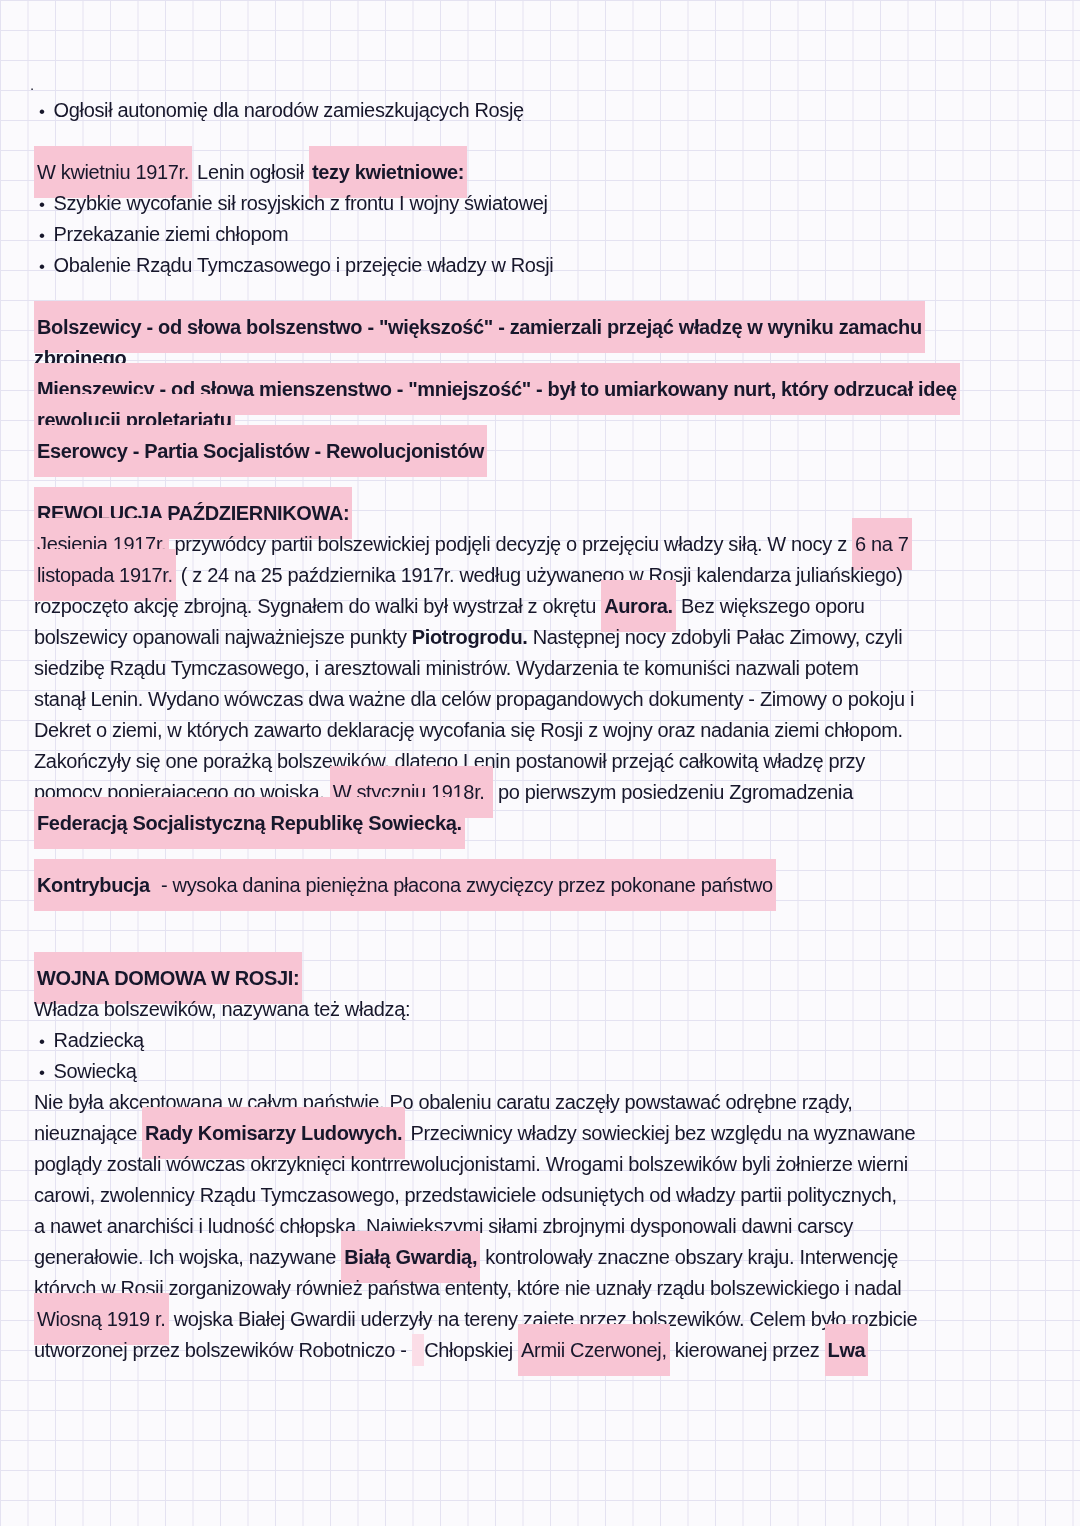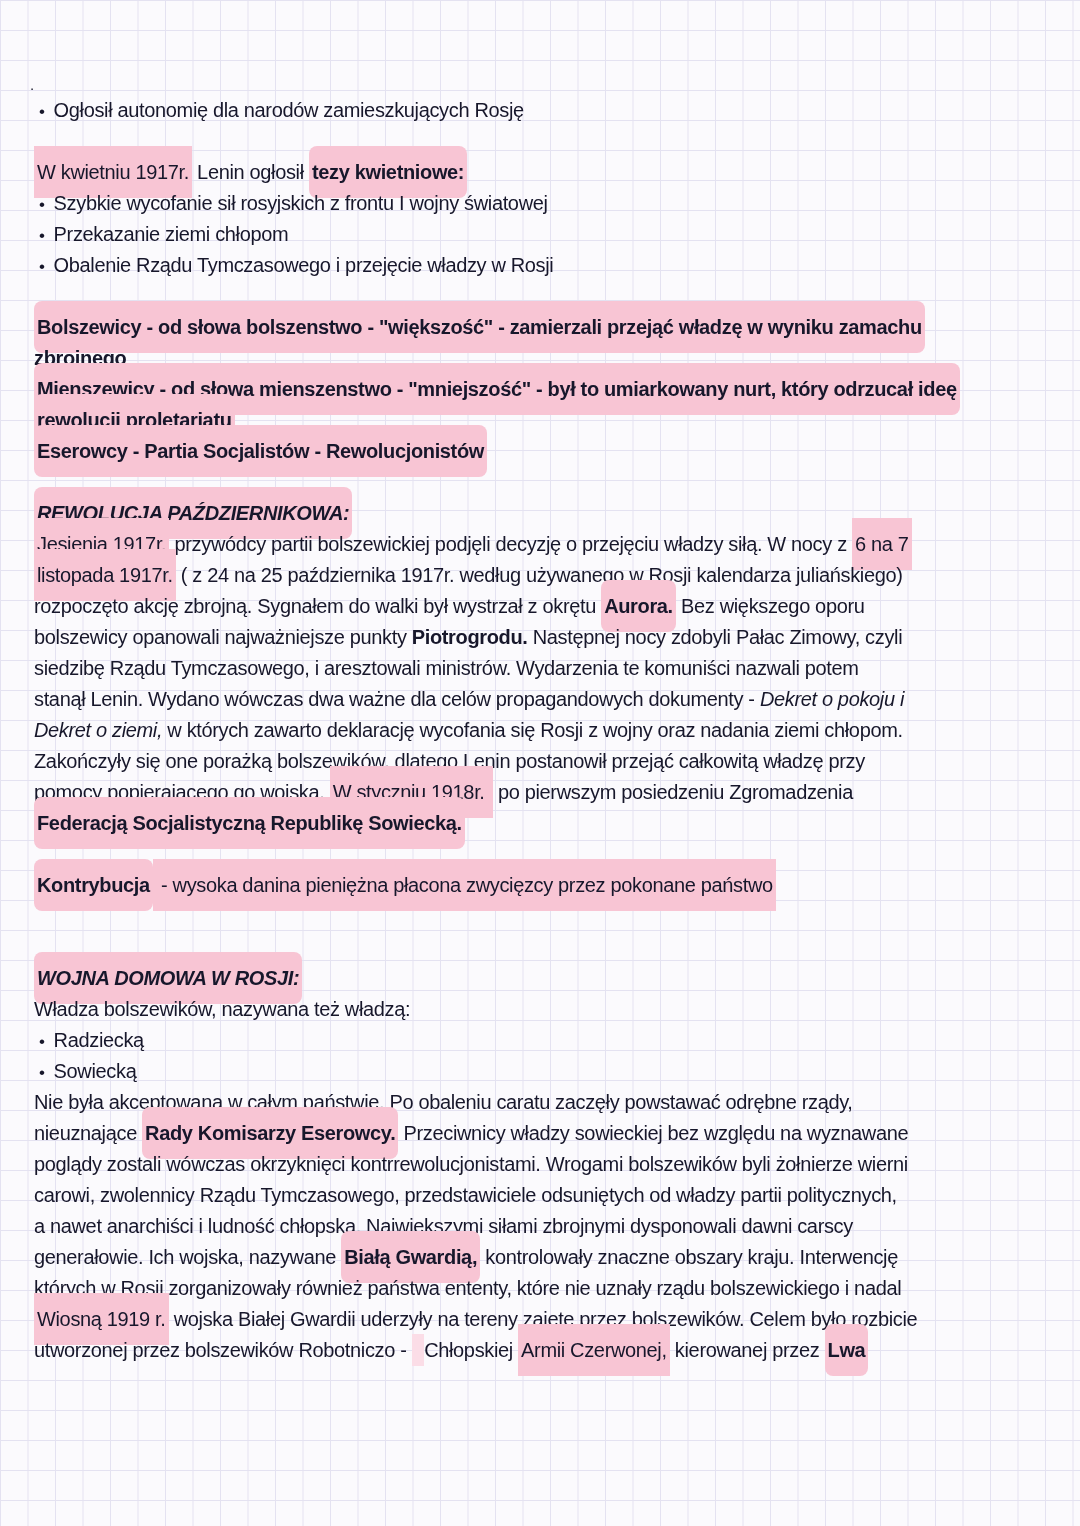--- a/index.html
+++ b/index.html
@@ -31,22 +31,22 @@
     height: 31px;
     line-height: 31px;
     font-size: 20px;
     letter-spacing: -0.35px;
     white-space: pre;
   }
   .dot {
     font-size: 17px;
     margin: 0 9px 0 5px;
   }
-  .b { font-weight: bold; border-radius: 8px; }
-  .i { font-style: italic; }
+  .b { font-weight: bold; }
+  .i { }
   .hl {
     background: #f8c5d4;
     padding: 15px 3px;
   }
   .hl-light {
     background: #fbdde7;
     padding: 5px 1px;
   }
   .stray {
     position: absolute;
@@ -74,35 +74,35 @@
     <div class="line"><span class="hl b ">Mienszewicy - od słowa mienszenstwo - "mniejszość" - był to umiarkowany nurt, który odrzucał ideę</span></div>
     <div class="line"><span class="hl b ">rewolucji proletariatu</span></div>
     <div class="line"><span class="hl b ">Eserowcy - Partia Socjalistów - Rewolucjonistów</span></div>
     <div class="line"></div>
     <div class="line"><span class="hl b i ">REWOLUCJA PAŹDZIERNIKOWA:</span></div>
     <div class="line"><span class="hl ">Jesienią 1917r.</span><span class=""> przywódcy partii bolszewickiej podjęli decyzję o przejęciu władzy siłą. W nocy z </span><span class="hl ">6 na 7</span></div>
     <div class="line"><span class="hl ">listopada 1917r.</span><span class=""> ( z 24 na 25 października 1917r. według używanego w Rosji kalendarza juliańskiego)</span></div>
     <div class="line"><span class="">rozpoczęto akcję zbrojną. Sygnałem do walki był wystrzał z okrętu </span><span class="hl b ">Aurora.</span><span class=""> Bez większego oporu</span></div>
     <div class="line"><span class="">bolszewicy opanowali najważniejsze punkty </span><span class="b ">Piotrogrodu.</span><span class=""> Następnej nocy zdobyli Pałac Zimowy, czyli</span></div>
     <div class="line"><span class="">siedzibę Rządu Tymczasowego, i aresztowali ministrów. Wydarzenia te komuniści nazwali potem</span></div>
-    <div class="line"><span class="">stanął Lenin. Wydano wówczas dwa ważne dla celów propagandowych dokumenty - </span><span class="i ">Dekret o pokoju i</span></div>
+    <div class="line"><span class="">stanął Lenin. Wydano wówczas dwa ważne dla celów propagandowych dokumenty - </span><span class="i ">Zimowy o pokoju i</span></div>
     <div class="line"><span class="i ">Dekret o ziemi,</span><span class=""> w których zawarto deklarację wycofania się Rosji z wojny oraz nadania ziemi chłopom.</span></div>
     <div class="line"><span class="">Zakończyły się one porażką bolszewików, dlatego Lenin postanowił przejąć całkowitą władzę przy</span></div>
     <div class="line"><span class="">pomocy popierającego go wojska. </span><span class="hl ">W styczniu 1918r. </span><span class=""> po pierwszym posiedzeniu Zgromadzenia</span></div>
     <div class="line"><span class="hl b ">Federacją Socjalistyczną Republikę Sowiecką.</span></div>
     <div class="line"></div>
     <div class="line"><span class="hl b ">Kontrybucja</span><span class="hl "> - wysoka danina pieniężna płacona zwycięzcy przez pokonane państwo</span></div>
     <div class="line"></div>
     <div class="line"></div>
     <div class="line"><span class="hl b i ">WOJNA DOMOWA W ROSJI:</span></div>
     <div class="line"><span class="">Władza bolszewików, nazywana też władzą:</span></div>
     <div class="line"><span class="dot">•</span><span class="">Radziecką</span></div>
     <div class="line"><span class="dot">•</span><span class="">Sowiecką</span></div>
     <div class="line"><span class="">Nie była akceptowana w całym państwie. Po obaleniu caratu zaczęły powstawać odrębne rządy,</span></div>
-    <div class="line"><span class="">nieuznające </span><span class="hl b ">Rady Komisarzy Eserowcy.</span><span class=""> Przeciwnicy władzy sowieckiej bez względu na wyznawane</span></div>
+    <div class="line"><span class="">nieuznające </span><span class="hl b ">Rady Komisarzy Ludowych.</span><span class=""> Przeciwnicy władzy sowieckiej bez względu na wyznawane</span></div>
     <div class="line"><span class="">poglądy zostali wówczas okrzyknięci kontrrewolucjonistami. Wrogami bolszewików byli żołnierze wierni</span></div>
     <div class="line"><span class="">carowi, zwolennicy Rządu Tymczasowego, przedstawiciele odsuniętych od władzy partii politycznych,</span></div>
     <div class="line"><span class="">a nawet anarchiści i ludność chłopska. Największymi siłami zbrojnymi dysponowali dawni carscy</span></div>
     <div class="line"><span class="">generałowie. Ich wojska, nazywane </span><span class="hl b ">Białą Gwardią,</span><span class=""> kontrolowały znaczne obszary kraju. Interwencję</span></div>
     <div class="line"><span class="">których w Rosji zorganizowały również państwa ententy, które nie uznały rządu bolszewickiego i nadal</span></div>
     <div class="line"><span class="hl ">Wiosną 1919 r.</span><span class=""> wojska Białej Gwardii uderzyły na tereny zajęte przez bolszewików. Celem było rozbicie</span></div>
     <div class="line"><span class="">utworzonej przez bolszewików Robotniczo - </span><span class="hl-light ">&nbsp;&nbsp;</span><span class="">Chłopskiej </span><span class="hl ">Armii Czerwonej,</span><span class=""> kierowanej przez </span><span class="hl b ">Lwa</span></div>
   </main>
 
 </body></html>

